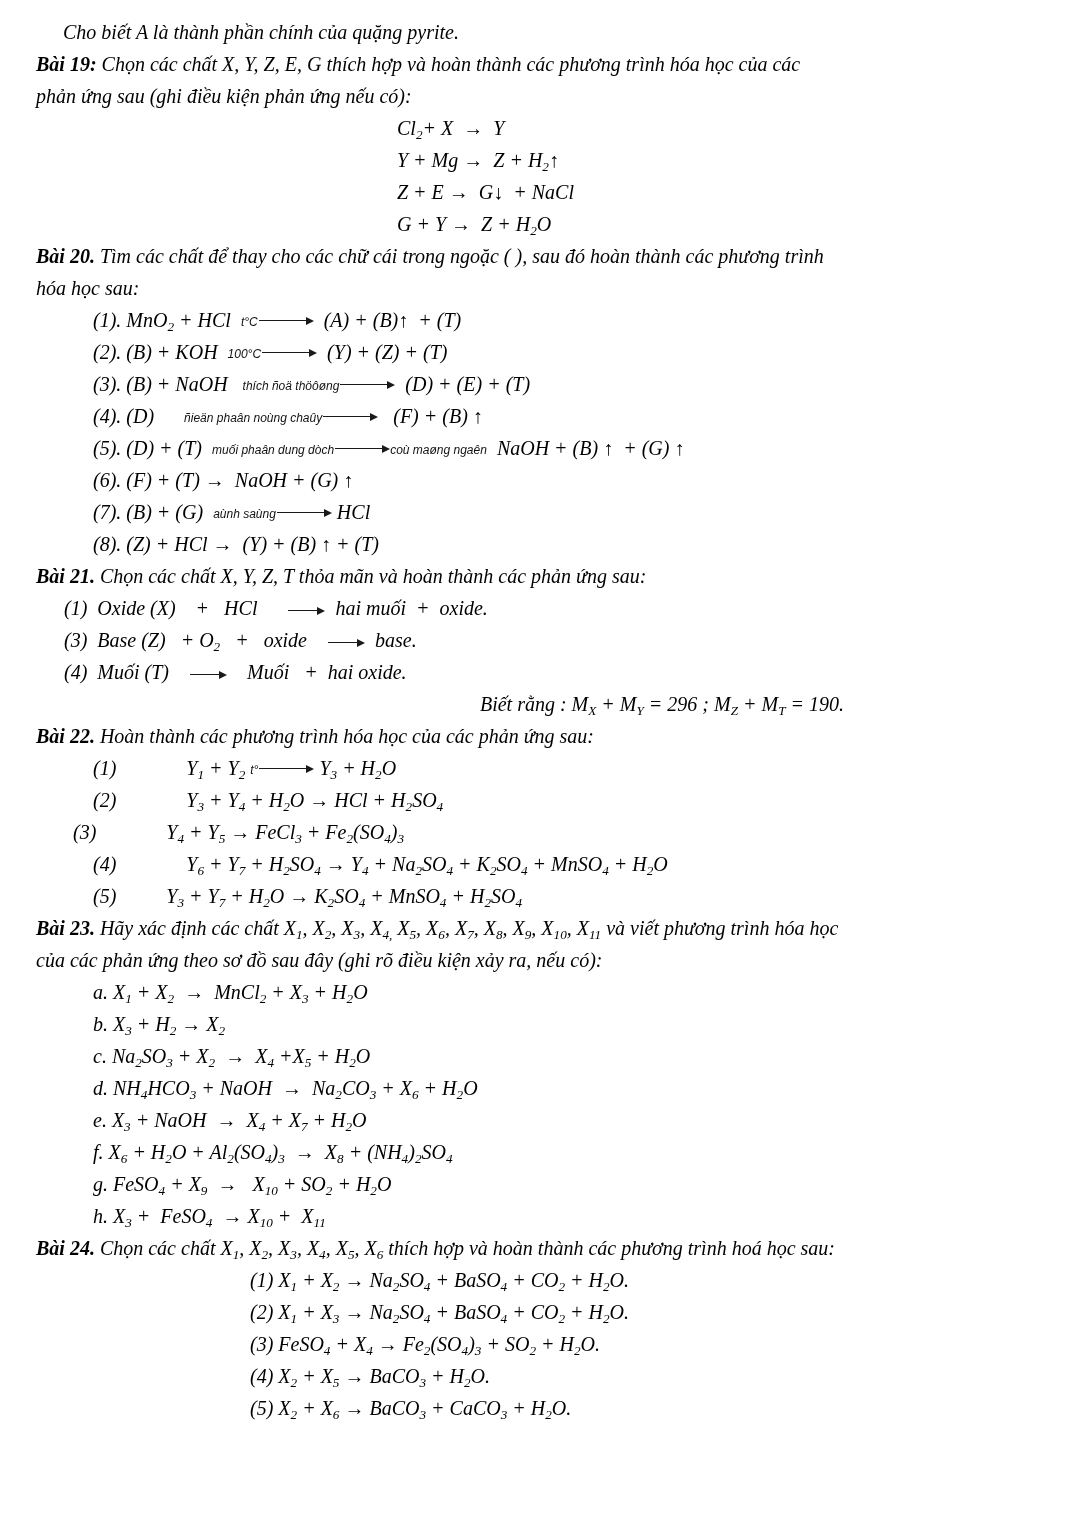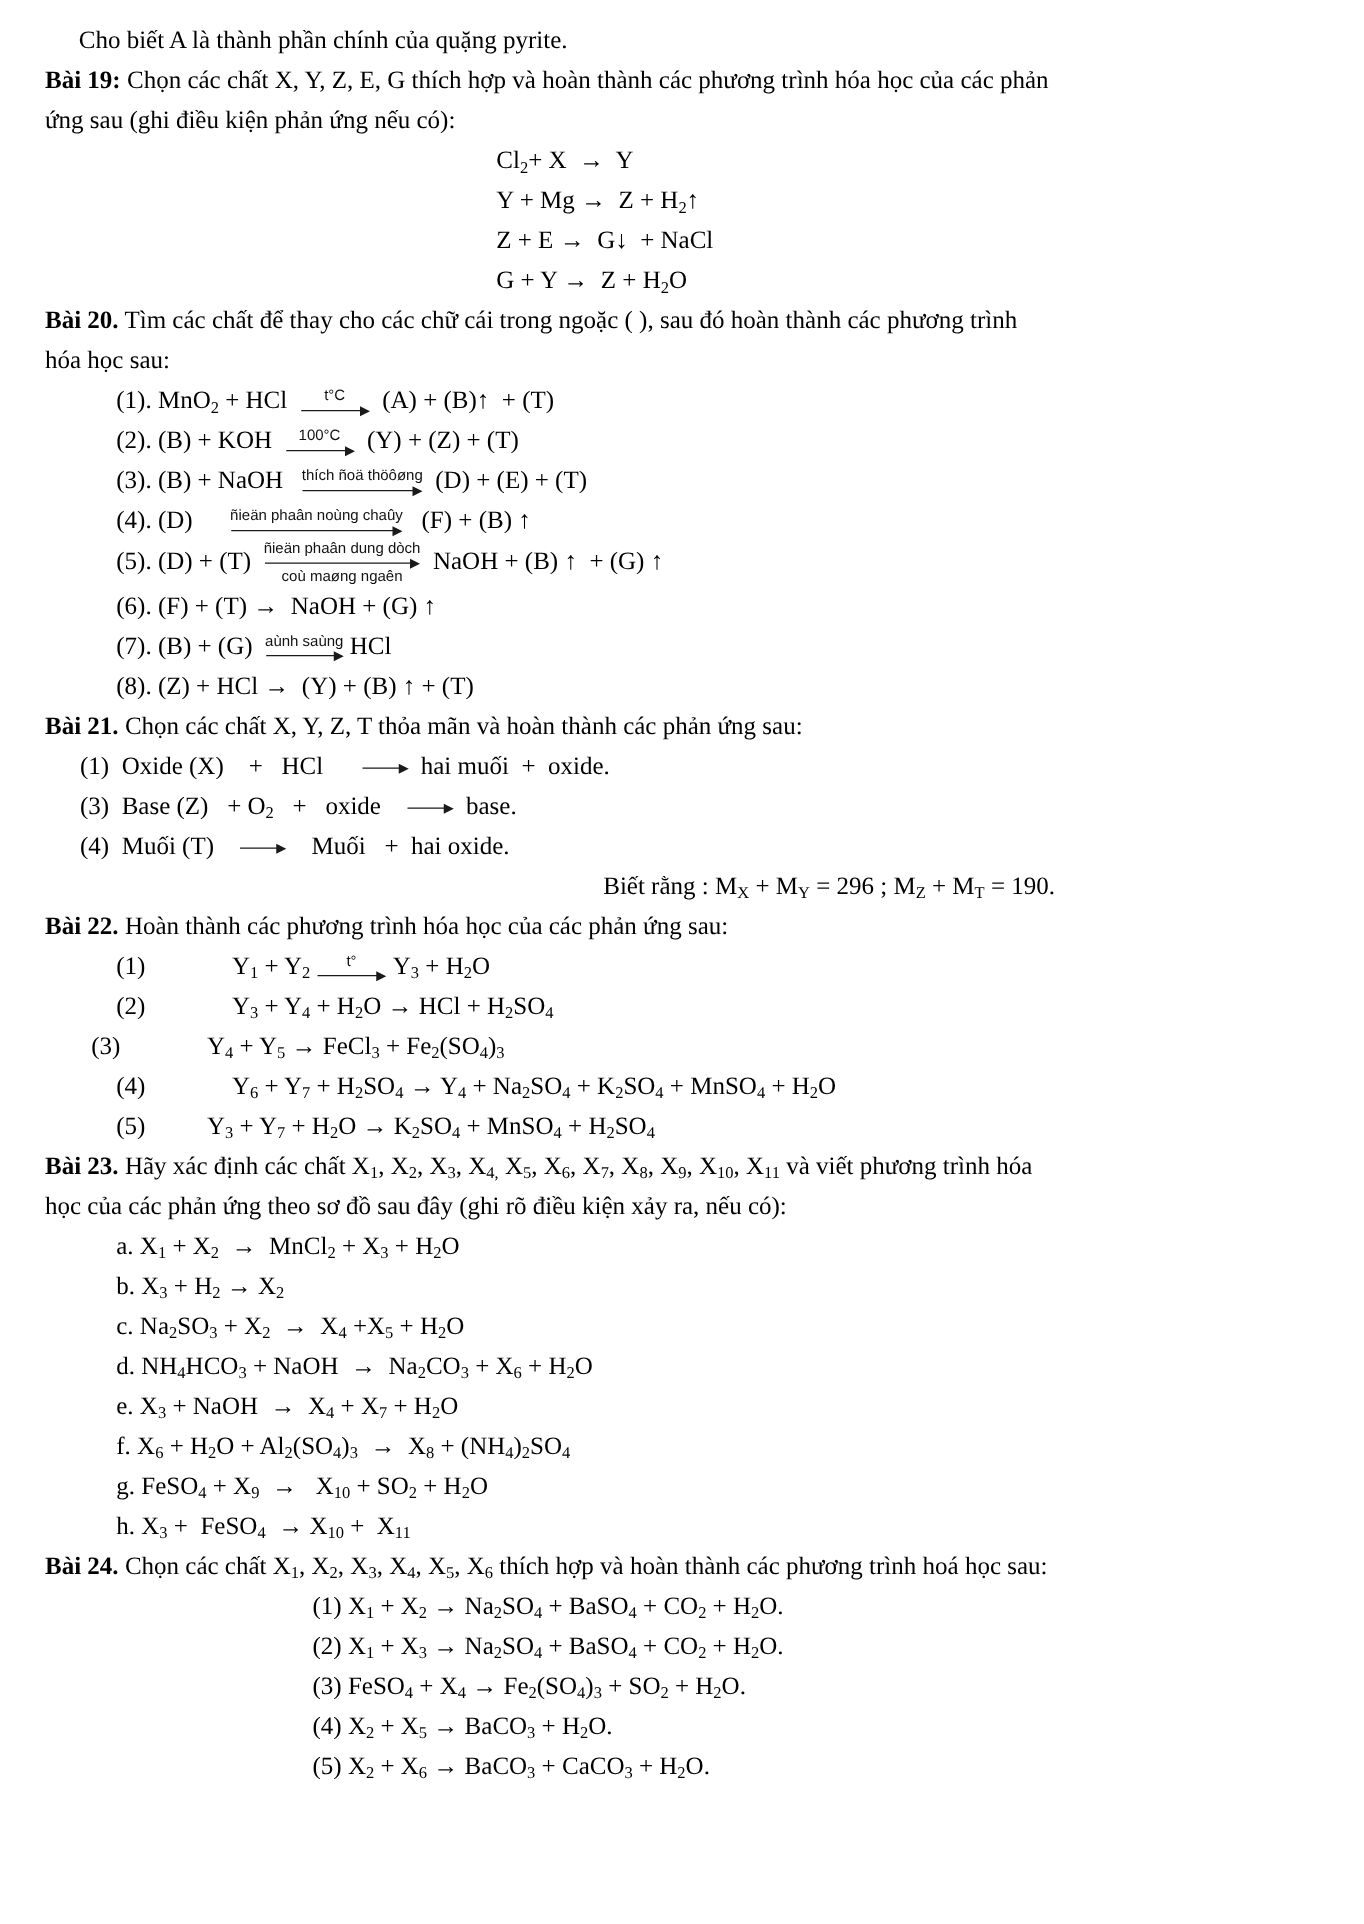--- a/index.html
+++ b/index.html
@@ -5,36 +5,37 @@
   html,body{margin:0;padding:0;background:#ffffff;}
   .doc{
     width:878px;
     min-height:1539px;
     box-sizing:border-box;
     background:#ffffff;
     color:#000;
     padding:16px 34px 20px 36px;
     font-family:"Liberation Serif","DejaVu Serif",serif;
     font-size:20px;
+    font-style:italic;
   }
   .block{line-height:32px;}
   .para{white-space:normal;}
   .eq{white-space:pre;}
   .bold{font-weight:bold;}
   sub{
     font-size:0.66em;
     line-height:0;
     vertical-align:baseline;
     position:relative;
     top:0.27em;
   }
   
   .oarr{
     display:inline-flex;
-    flex-direction:column;
+    flex-direction:row;
     align-items:center;
     justify-content:center;
     vertical-align:middle;
     margin:0 5px;
   }
   .oarr .lab{
     display:block;
     font-size:12px;
     line-height:1.15;
     white-space:pre;
@@ -73,21 +74,21 @@
     <div class="block para"><span class="bold">Bài 19:</span><span>  Chọn các chất X, Y, Z, E, G thích hợp và hoàn thành các phương trình hóa học của các phản ứng sau (ghi điều kiện phản ứng nếu có):</span></div>
     <div class="block eq" style="margin-left: 361px;"><span>Cl<sub>2</sub>+ X  →  Y</span></div>
     <div class="block eq" style="margin-left: 361px;"><span>Y + Mg →  Z + H<sub>2</sub>↑</span></div>
     <div class="block eq" style="margin-left: 361px;"><span>Z + E →  G↓  + NaCl</span></div>
     <div class="block eq" style="margin-left: 361px;"><span>G + Y →  Z + H<sub>2</sub>O</span></div>
     <div class="block para"><span class="bold">Bài 20.</span><span> Tìm các chất để thay cho các chữ cái trong ngoặc ( ), sau đó hoàn thành các phương trình hóa học sau:</span></div>
     <div class="block eq" style="margin-left: 57px;"><span>(1). MnO<sub>2</sub> + HCl </span><span class="oarr"><span class="lab">t°C</span><span class="shaft"></span></span><span> (A) + (B)↑  + (T)</span></div>
     <div class="block eq" style="margin-left: 57px;"><span>(2). (B) + KOH </span><span class="oarr"><span class="lab">100°C</span><span class="shaft"></span></span><span> (Y) + (Z) + (T)</span></div>
     <div class="block eq" style="margin-left: 57px;"><span>(3). (B) + NaOH  </span><span class="oarr"><span class="lab">thích ñoä thöôøng</span><span class="shaft"></span></span><span> (D) + (E) + (T)</span></div>
     <div class="block eq" style="margin-left: 57px;"><span>(4). (D)     </span><span class="oarr"><span class="lab">ñieän phaân noùng chaûy</span><span class="shaft"></span></span><span>  (F) + (B) ↑</span></div>
-    <div class="block eq" style="margin-left: 57px;"><span>(5). (D) + (T) </span><span class="oarr"><span class="lab">ñieän phaân dung dòch</span><span class="shaft"></span><span class="lab">coù maøng ngaên</span></span><span> NaOH + (B) ↑  + (G) ↑</span></div>
+    <div class="block eq" style="margin-left: 57px;"><span>(5). (D) + (T) </span><span class="oarr"><span class="lab">muối phaân dung dòch</span><span class="shaft"></span><span class="lab">coù maøng ngaên</span></span><span> NaOH + (B) ↑  + (G) ↑</span></div>
     <div class="block eq" style="margin-left: 57px;"><span>(6). (F) + (T) →  NaOH + (G) ↑</span></div>
     <div class="block eq" style="margin-left: 57px;"><span>(7). (B) + (G) </span><span class="oarr"><span class="lab">aùnh saùng</span><span class="shaft"></span></span><span>HCl</span></div>
     <div class="block eq" style="margin-left: 57px;"><span>(8). (Z) + HCl →  (Y) + (B) ↑ + (T)</span></div>
     <div class="block para"><span class="bold">Bài 21.</span><span> Chọn các chất X, Y, Z, T thỏa mãn và hoàn thành các phản ứng sau:</span></div>
     <div class="block eq" style="margin-left: 28px;"><span>(1)  Oxide (X)    +   HCl     </span><span class="oarr bare"><span class="shaft"></span></span><span> hai muối  +  oxide.</span></div>
     <div class="block eq" style="margin-left: 28px;"><span>(3)  Base (Z)   + O<sub>2</sub>   +   oxide   </span><span class="oarr bare"><span class="shaft"></span></span><span> base.</span></div>
     <div class="block eq" style="margin-left: 28px;"><span>(4)  Muối (T)   </span><span class="oarr bare"><span class="shaft"></span></span><span>   Muối   +  hai oxide.</span></div>
     <div class="block eq" style=" text-align: right;"><span>Biết rằng : M<sub>X</sub> + M<sub>Y</sub> = 296 ; M<sub>Z</sub> + M<sub>T</sub> = 190.</span></div>
     <div class="block para"><span class="bold">Bài 22.</span><span> Hoàn thành các phương trình hóa học của các phản ứng sau:</span></div>
     <div class="block eq" style="margin-left: 57px;"><span>(1)              Y<sub>1</sub> + Y<sub>2</sub></span><span class="oarr"><span class="lab">t°</span><span class="shaft"></span></span><span>Y<sub>3</sub> + H<sub>2</sub>O</span></div>

